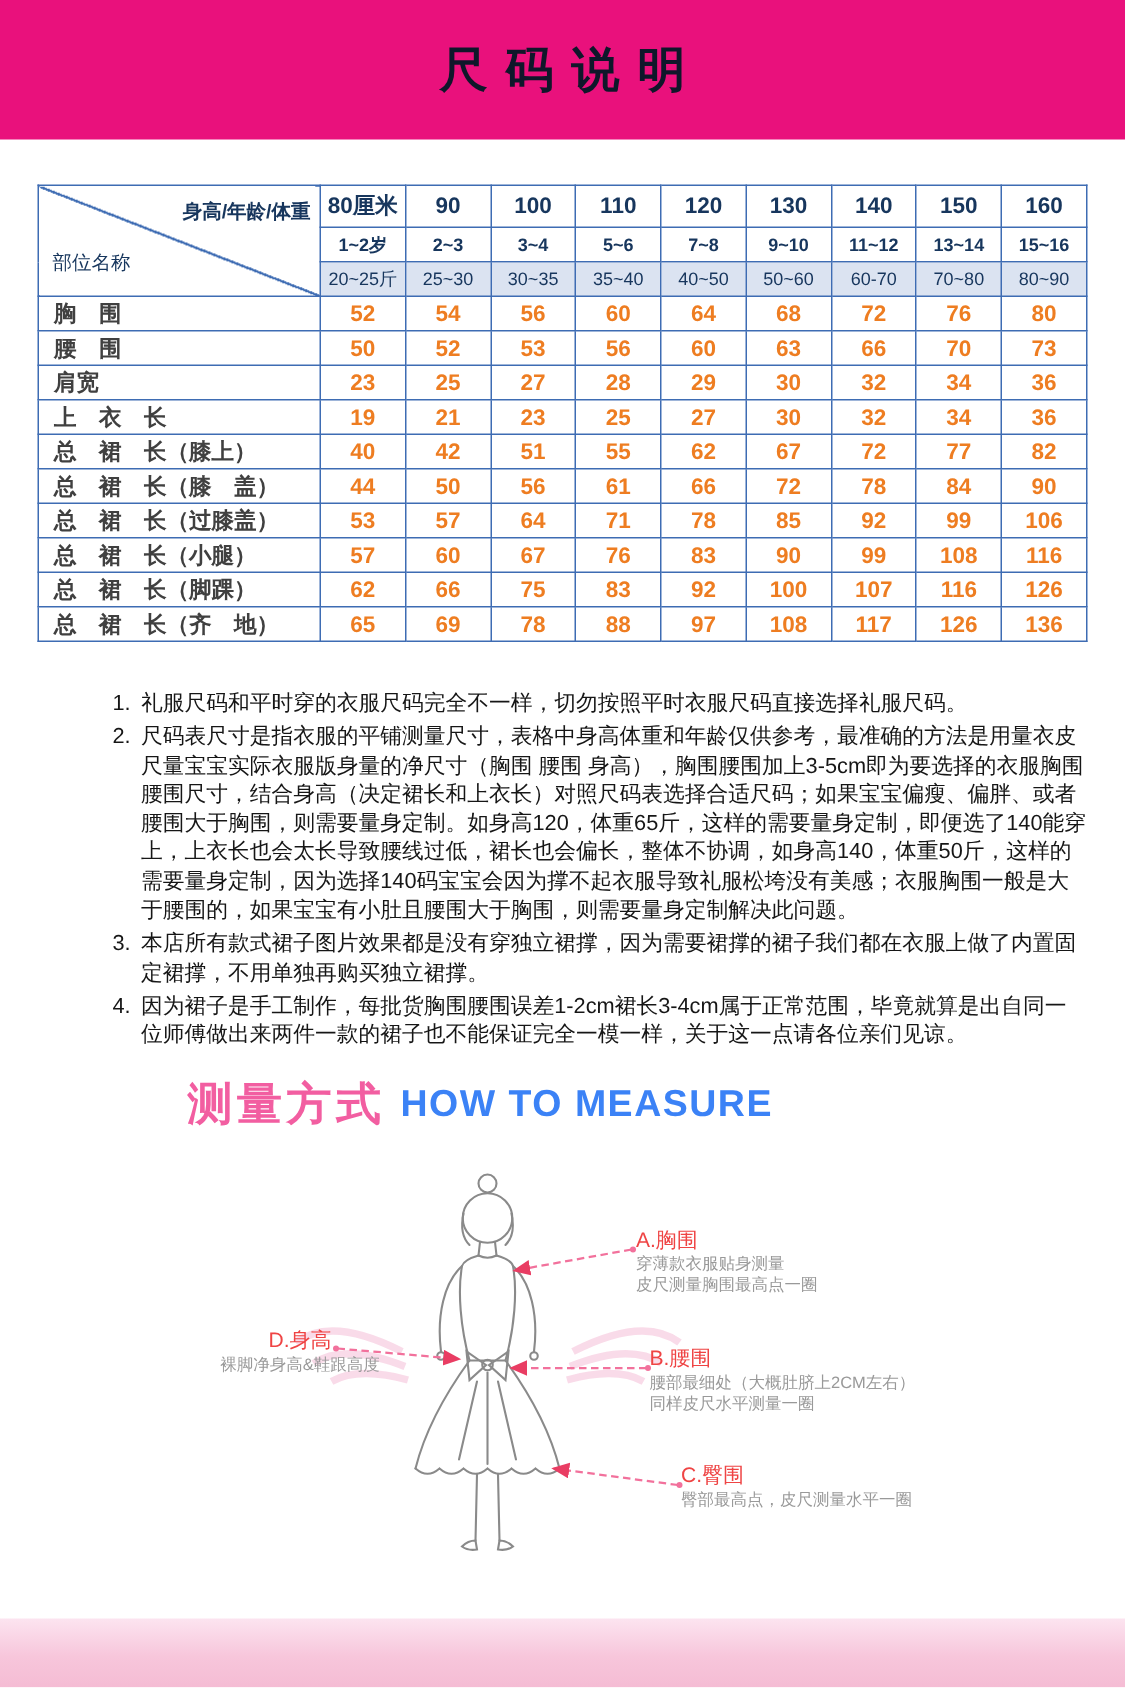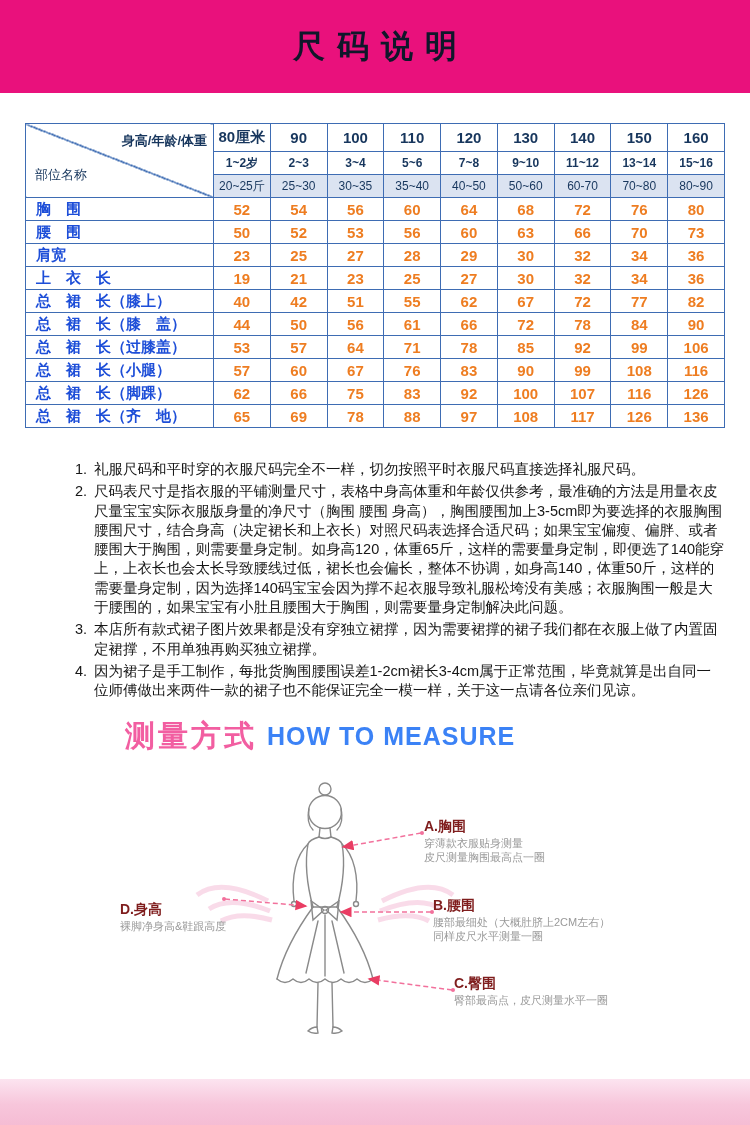--- a/index.html
+++ b/index.html
@@ -15,45 +15,45 @@
   .size-table{width:700px;border-collapse:collapse;table-layout:fixed}
   .size-table td{border:1px solid #3e6cb3;text-align:center;padding:0;color:#17365d;overflow:hidden;white-space:nowrap}
   .corner{width:187px;height:71px;position:relative;
     background-image:linear-gradient(to top right,transparent calc(50% - 0.8px),#3e6cb3 calc(50% - 0.8px),#3e6cb3 calc(50% + 0.8px),transparent calc(50% + 0.8px));}
   .corner-top{position:absolute;top:8px;right:6px;font-size:13px;font-weight:bold;color:#17365d}
   .corner-bottom{position:absolute;bottom:13px;left:9px;font-size:13px;font-weight:normal;color:#17365d}
   tr[data-name="size-header-row"] td{height:27px;font-size:15px;font-weight:bold}
   tr[data-name="age-header-row"] td{height:22px;font-size:12px;font-weight:bold}
   tr[data-name="weight-header-row"] td{height:22px;font-size:12px;font-weight:normal;background:#dbe3f1}
   .size-table tbody td{height:22px;font-size:15px;font-weight:bold}
-  .size-table td.rowlabel{text-align:left;padding-left:10px;color:#1d4ed8}
+  .size-table td.rowlabel{text-align:left;padding-left:10px;color:#404040}
   .size-table td.val{color:#ee7d21}
 
   
   .notes{padding:14px 25px 0 30px;color:#161616}
   .notes-title{font-size:14px;margin-bottom:9px;color:#333}
   .notes-list{list-style:none;margin:0;padding:0 0 0 45px}
   .note-item{display:flex;font-size:14.5px;line-height:1.33;margin-bottom:3px}
   .note-num{flex:0 0 19px}
   .note-text{flex:1}
 
   
   .measure{margin-top:16px}
   .measure-title{margin-left:125px;white-space:nowrap}
   .m-cn{color:#f25ea1;font-size:30px;font-weight:bold;letter-spacing:3px;vertical-align:middle}
   .m-en{color:#3b82f6;font-size:25px;font-weight:bold;margin-left:10px;letter-spacing:1px;vertical-align:middle}
   .figure{position:relative;width:700px;height:300px;margin:16px auto 0}
   .figure svg{position:absolute;left:0;top:0;width:700px;height:300px}
   .anno{position:absolute}
-  .anno-key{color:#7f1d1d;font-weight:bold;font-size:14px}
+  .anno-key{color:#ef4444;font-weight:normal;font-size:14px}
   .anno-desc{color:#999;font-size:11px;line-height:14px;margin-top:0;white-space:nowrap}
   .anno-a{left:399px;top:45px}
   .anno-b{left:408px;top:124px}
   .anno-c{left:429px;top:202px}
-  .anno-d{left:95px;top:128px;width:160px;text-align:left}
+  .anno-d{left:95px;top:112px;width:160px;text-align:center}
 
   
   .footer-band{position:absolute;left:0;right:0;bottom:0;height:46px;
     background:linear-gradient(180deg,#fce4f0 0%,#f7c6db 55%,#f5bcd4 100%)}
 </style>
 </head>
 <body>
 
 <div class="page" data-name="size-guide-page">
 

